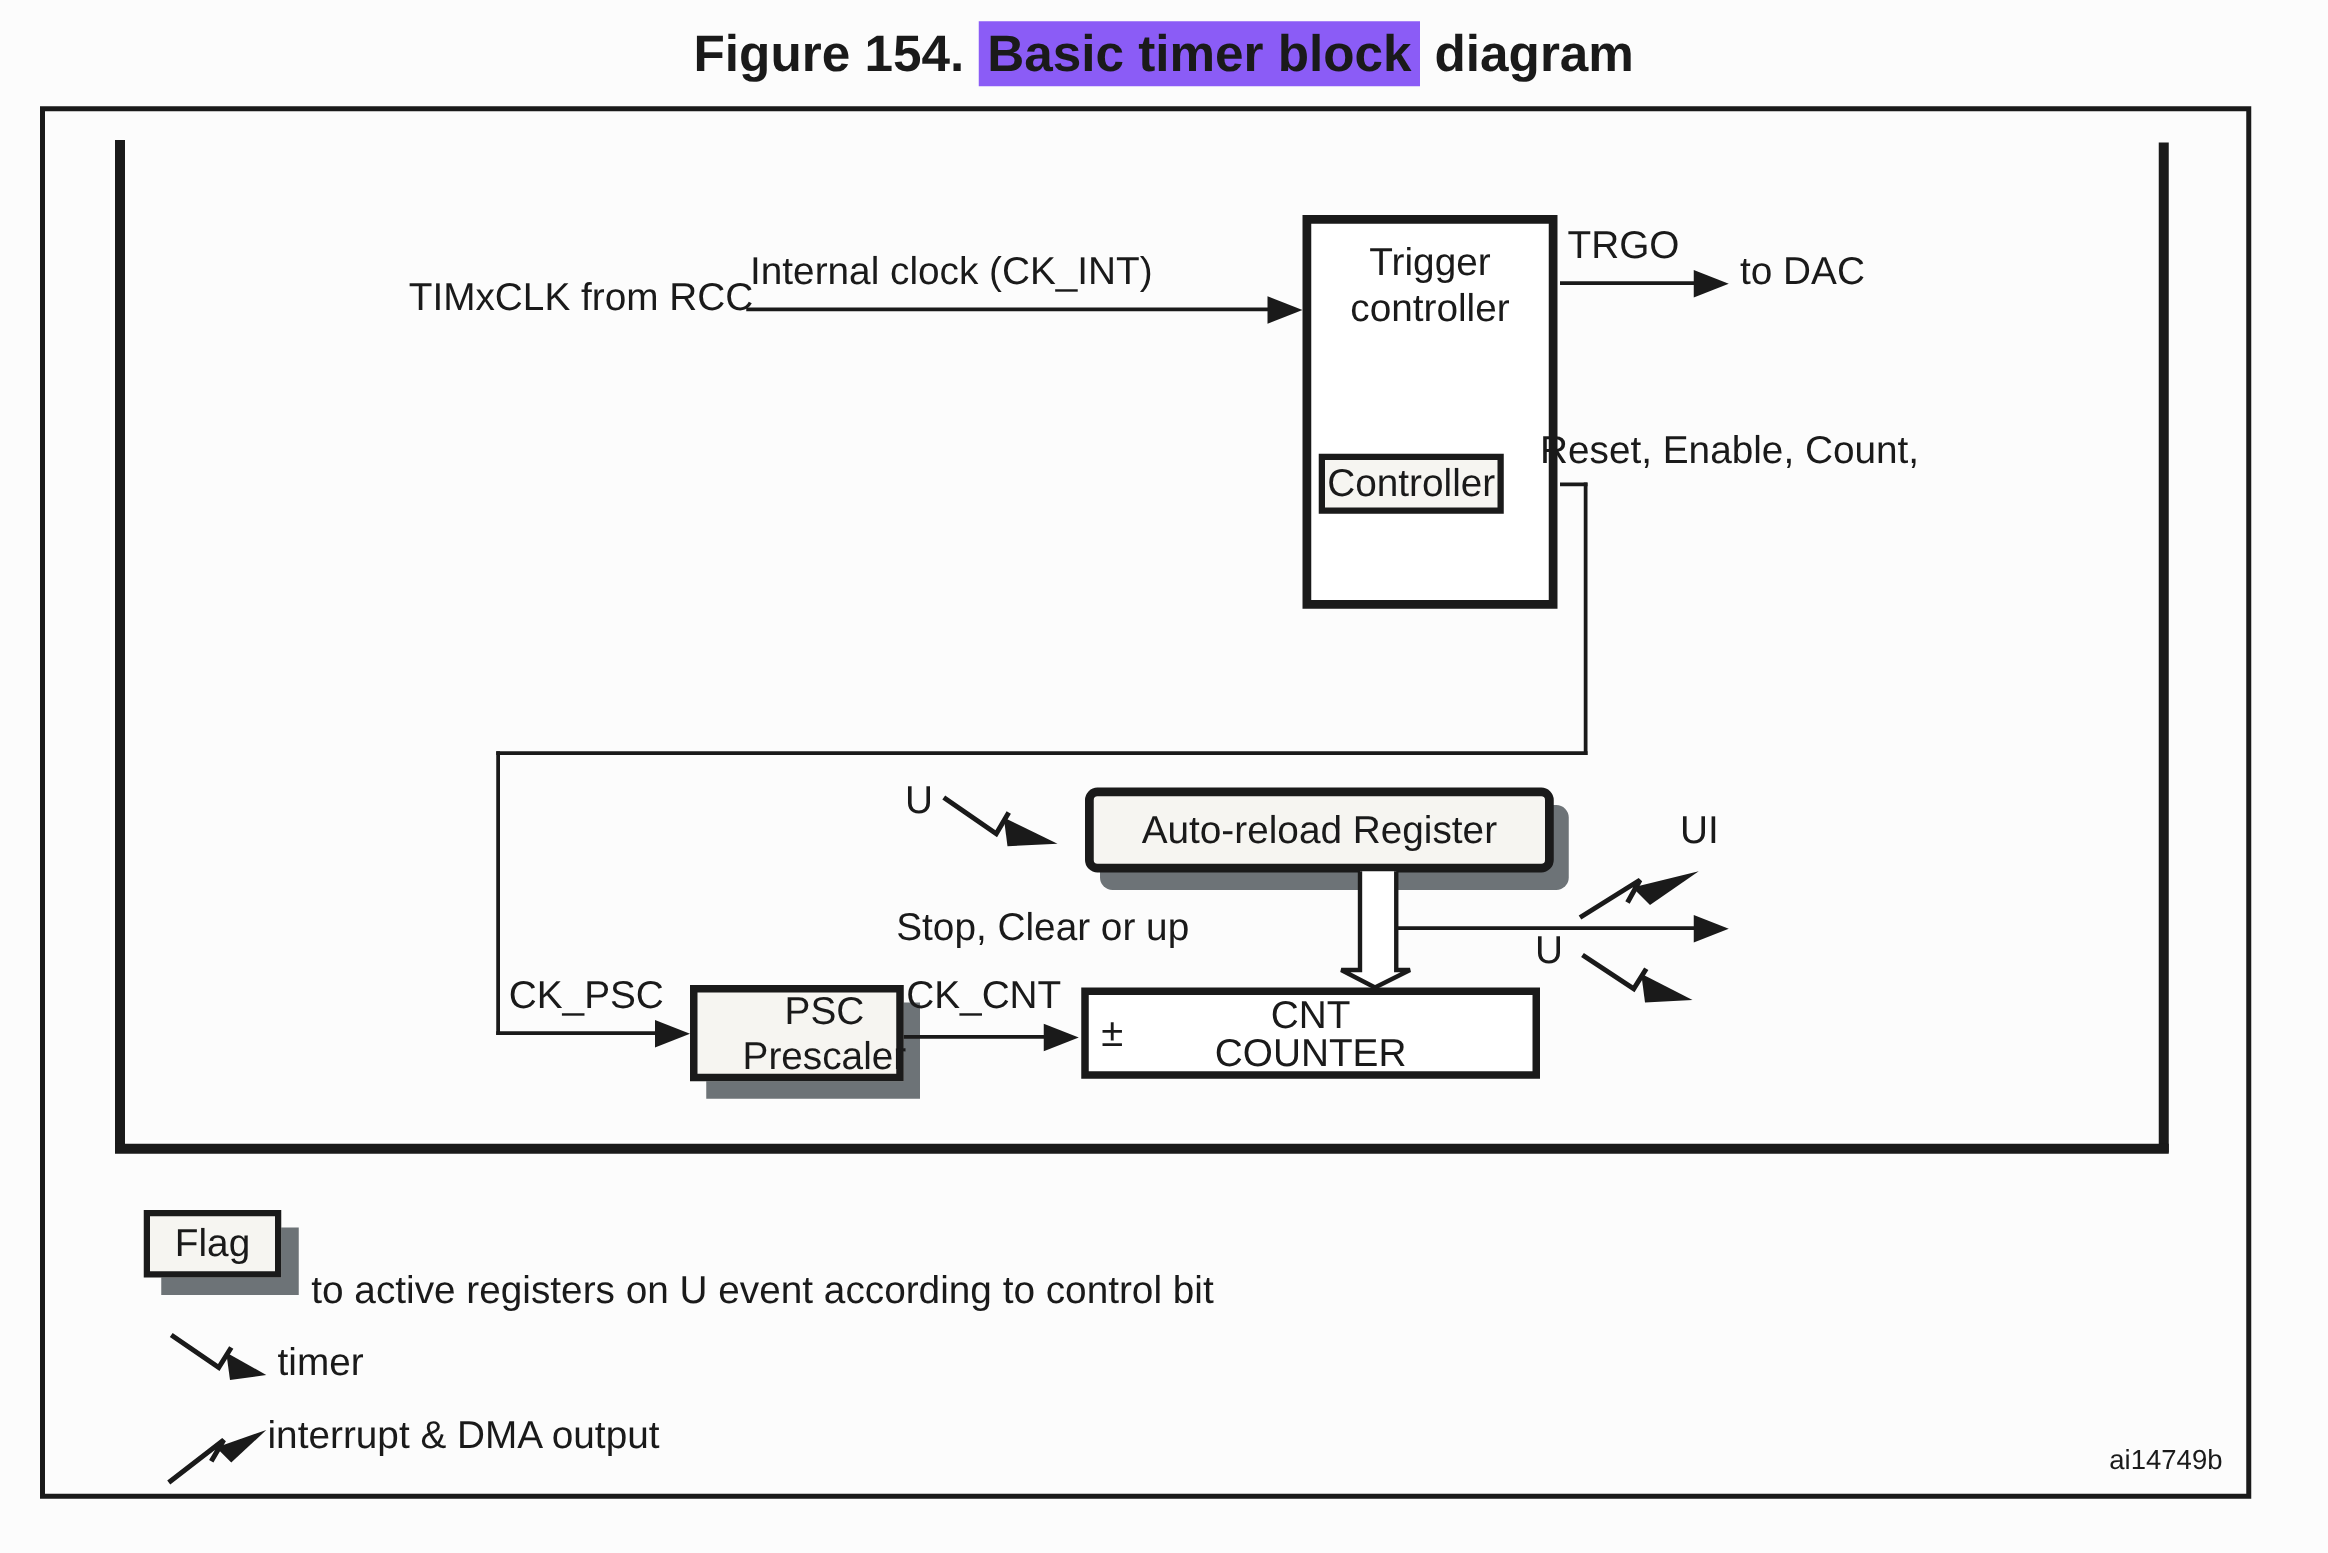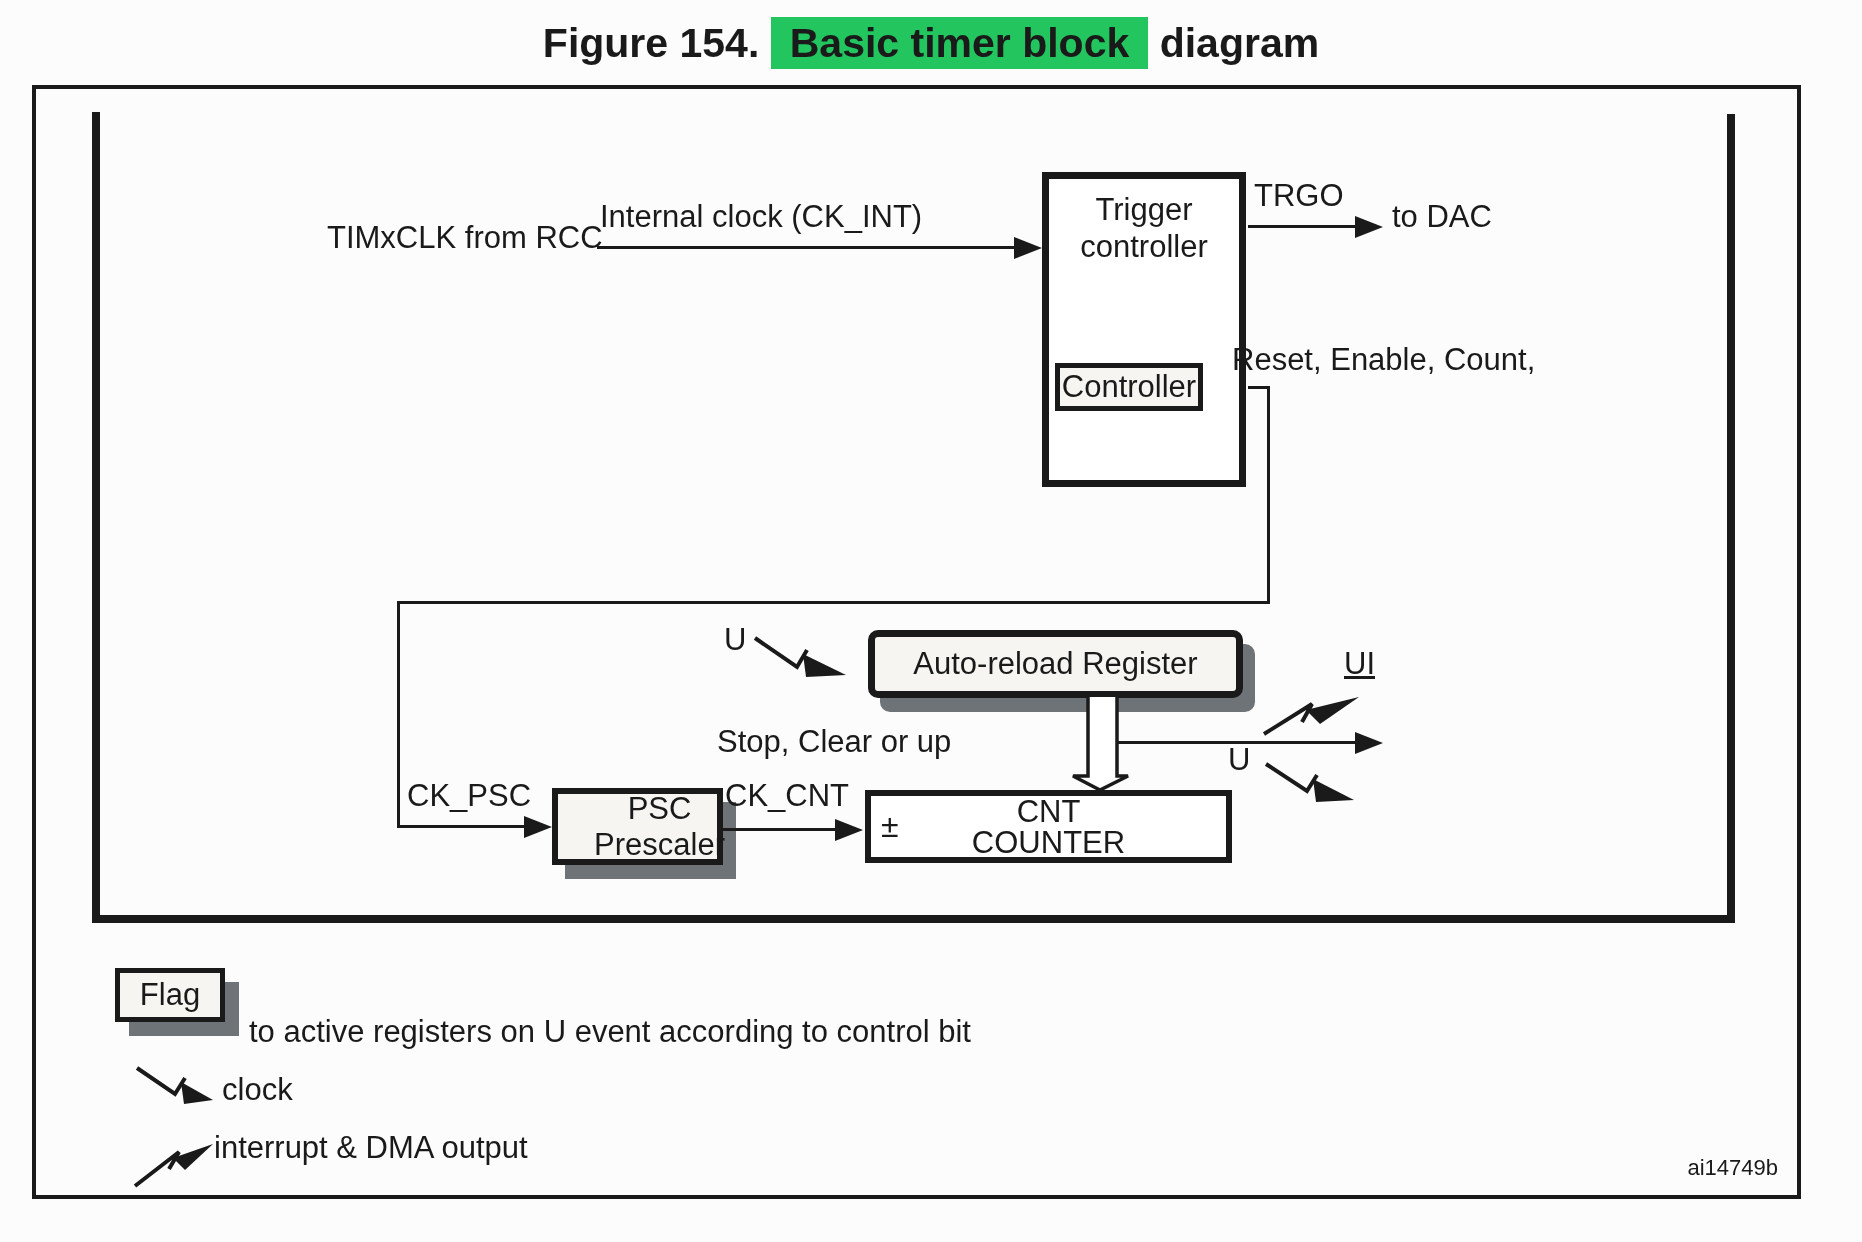--- a/index.html
+++ b/index.html
@@ -8,21 +8,21 @@
   .abs{position:absolute;}
   .lbl{position:absolute;font-size:31px;line-height:36px;white-space:nowrap;color:#1a1a1a;}
   .hline{position:absolute;height:3px;background:#1a1a1a;}
   .vline{position:absolute;width:3px;background:#1a1a1a;}
   .ah{position:absolute;width:0;height:0;border-top:11px solid transparent;
       border-bottom:11px solid transparent;border-left:28px solid #1a1a1a;}
   .box{position:absolute;background:#ffffff;border:6px solid #1a1a1a;box-sizing:border-box;}
   .shadowed{background:#f6f5f1;box-shadow:13px 14px 0 0 #6d7377;}
   .title{position:absolute;left:0;right:0;top:20px;text-align:center;
          font-size:41px;font-weight:bold;white-space:nowrap;}
-  .hl{background:#22c55e;padding:3px 19px;}
+  .hl{background:#8b5cf6;padding:3px 7px;}
   .outer-frame{position:absolute;left:32px;top:85px;width:1769px;height:1114px;
                border:4px solid #1a1a1a;box-sizing:border-box;}
   .frame-bar{position:absolute;background:#1a1a1a;}
   .centered2{display:flex;flex-direction:column;align-items:center;justify-content:center;
              font-size:31px;line-height:36px;text-align:center;}
   svg{position:absolute;overflow:visible;}
 </style>
 </head>
 <body>
 
@@ -97,42 +97,42 @@
 
   <div class="lbl" style="left:717px;top:724px;">Stop, Clear or up</div>
 
   <svg style="left:1070px;top:697px;" width="60" height="95" viewBox="0 0 60 95">
     <path d="M18,0 L18,79 L3,79 L30,93 L58,79 L47,79 L47,0" fill="#ffffff" stroke="#1a1a1a" stroke-width="3.5"></path>
   </svg>
 
   <div class="hline" style="left:1117px;top:741px;width:240px;"></div>
   <div class="ah" style="left:1355px;top:732px;"></div>
 
-  <div class="lbl" style="left:1344px;top:646px;text-decoration:underline;">UI</div>
+  <div class="lbl" style="left:1344px;top:646px;">UI</div>
   <svg style="left:1262px;top:692px;" width="100" height="44" viewBox="0 0 100 44">
     <polyline points="2,42 50,12 40,30" fill="none" stroke="#1a1a1a" stroke-width="4"></polyline>
     <polygon points="44,18 97,5 58,32" fill="#1a1a1a"></polygon>
   </svg>
 
   <div class="lbl" style="left:1228px;top:742px;">U</div>
   <svg style="left:1264px;top:760px;" width="92" height="45" viewBox="0 0 92 45">
     <polyline points="2,4 43,31 53,15" fill="none" stroke="#1a1a1a" stroke-width="4"></polyline>
     <polygon points="49,19 90,40 52,42" fill="#1a1a1a"></polygon>
   </svg>
 
   <div class="box centered2 shadowed" style="left:115px;top:968px;width:110px;height:54px;border-width:5px;box-shadow:14px 14px 0 0 #6d7377;">
     <div>Flag</div>
   </div>
   <div class="lbl" style="left:249px;top:1014px;">to active registers on U event according to control bit</div>
 
   <svg style="left:135px;top:1064px;" width="80" height="45" viewBox="0 0 80 45">
     <polyline points="2,4 40,30 50,14" fill="none" stroke="#1a1a1a" stroke-width="4"></polyline>
     <polygon points="46,18 78,36 49,40" fill="#1a1a1a"></polygon>
   </svg>
-  <div class="lbl" style="left:222px;top:1072px;">clock</div>
+  <div class="lbl" style="left:222px;top:1072px;">timer</div>
 
   <svg style="left:133px;top:1136px;" width="82" height="52" viewBox="0 0 82 52">
     <polyline points="2,50 46,16 36,33" fill="none" stroke="#1a1a1a" stroke-width="4"></polyline>
     <polygon points="40,22 80,8 52,34" fill="#1a1a1a"></polygon>
   </svg>
   <div class="lbl" style="left:214px;top:1130px;">interrupt &amp; DMA output</div>
 
   <div class="lbl" style="left:1600px;top:1150px;width:178px;text-align:right;font-size:22px;">ai14749b</div>
 
 </div>

